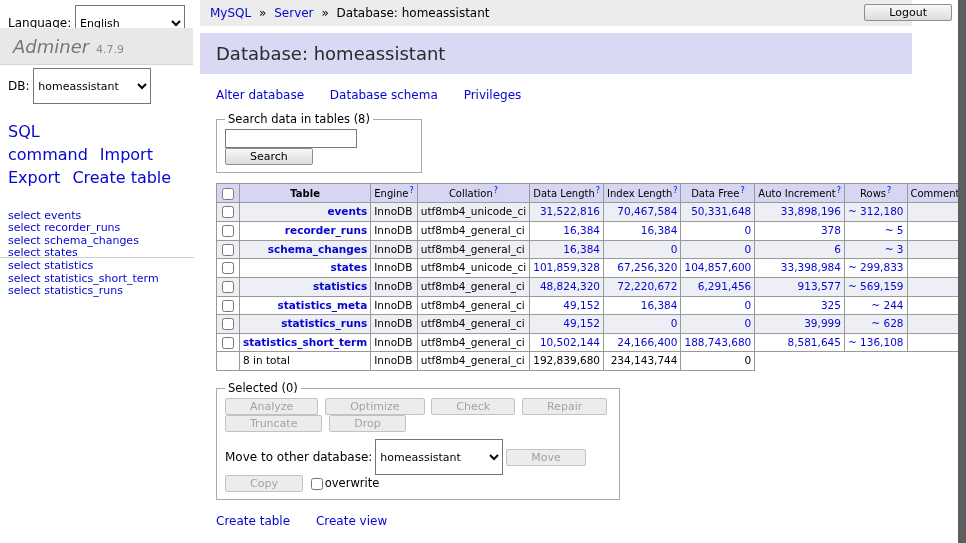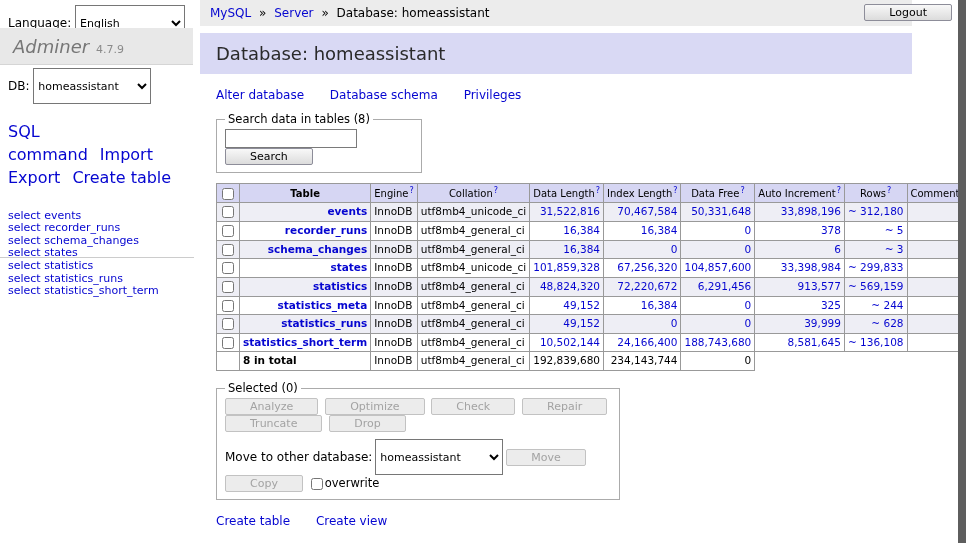--- a/index.html
+++ b/index.html
@@ -65,21 +65,21 @@
   #tables-table td,#tables-table th{border:1px solid #999;padding:2px 3px;white-space:nowrap;overflow:hidden;line-height:1.3;}
   #tables-table thead td,#tables-table thead th{background:#d6d6f3;text-align:center;font-size:10px;font-weight:normal;}
   #tables-table thead th{font-weight:bold;}
   #tables-table tbody tr:nth-child(odd){background:#eeeef5;}
   #tables-table tbody th{text-align:right;}
   #tables-table tbody th a{font-weight:bold;}
   #tables-table .chk{text-align:center;}
   .num{text-align:right;}
   .blue{color:#0505d0;}
   sup.hint{font-size:8px;color:#0505d0;margin-left:1px;}
-  #tables-table tfoot th{text-align:left;font-weight:bold;background:#fff;}
+  #tables-table tfoot th{text-align:left;font-weight:normal;background:#fff;}
   #tables-table tfoot td{background:#fff;}
 
   
   #scrollbar{position:absolute;right:0;top:0;width:8px;height:543px;background:#bdbdbd;}
   #scroll-thumb{position:absolute;left:0;top:0;width:8px;height:543px;background:#5e5e5e;}
 </style>
 </head>
 <body>
 
 <div id="lang">
@@ -114,22 +114,22 @@
   <p class="links">
     <a>SQL command</a><a>Import</a><br>
     <a>Export</a><a>Create table</a>
   </p>
   <ul id="tables-list">
     <li><a>select events</a></li>
     <li><a>select recorder_runs</a></li>
     <li><a>select schema_changes</a></li>
     <li><a>select states</a></li>
     <li><a>select statistics</a></li>
+    <li><a>select statistics_short_term</a></li>
     <li><a>select statistics_runs</a></li>
-    <li><a>select statistics_short_term</a></li>
   </ul>
 </div>
 <div id="sidebar-divider"></div>
 
 <div id="content">
   <h2 id="page-title">Database: homeassistant</h2>
 
   <p class="toplinks">
     <a>Alter database</a>
     <a>Database schema</a>

